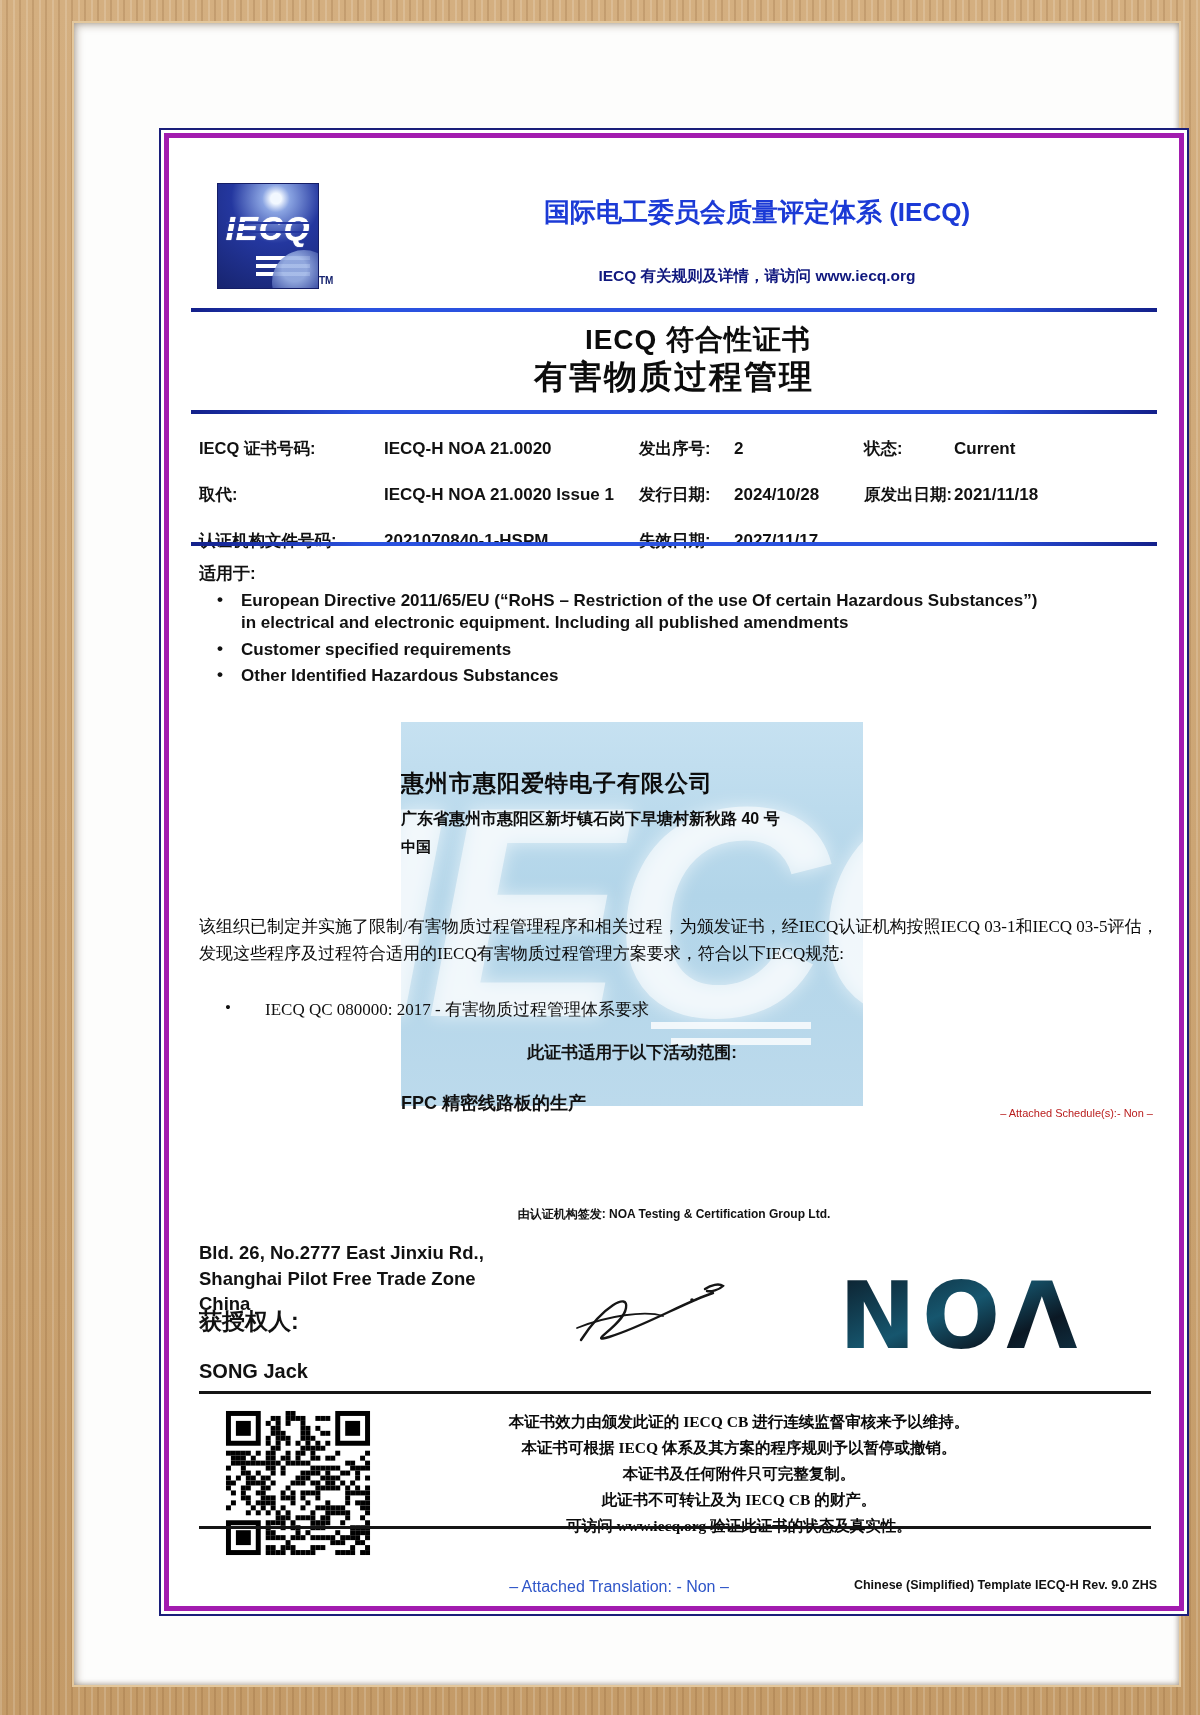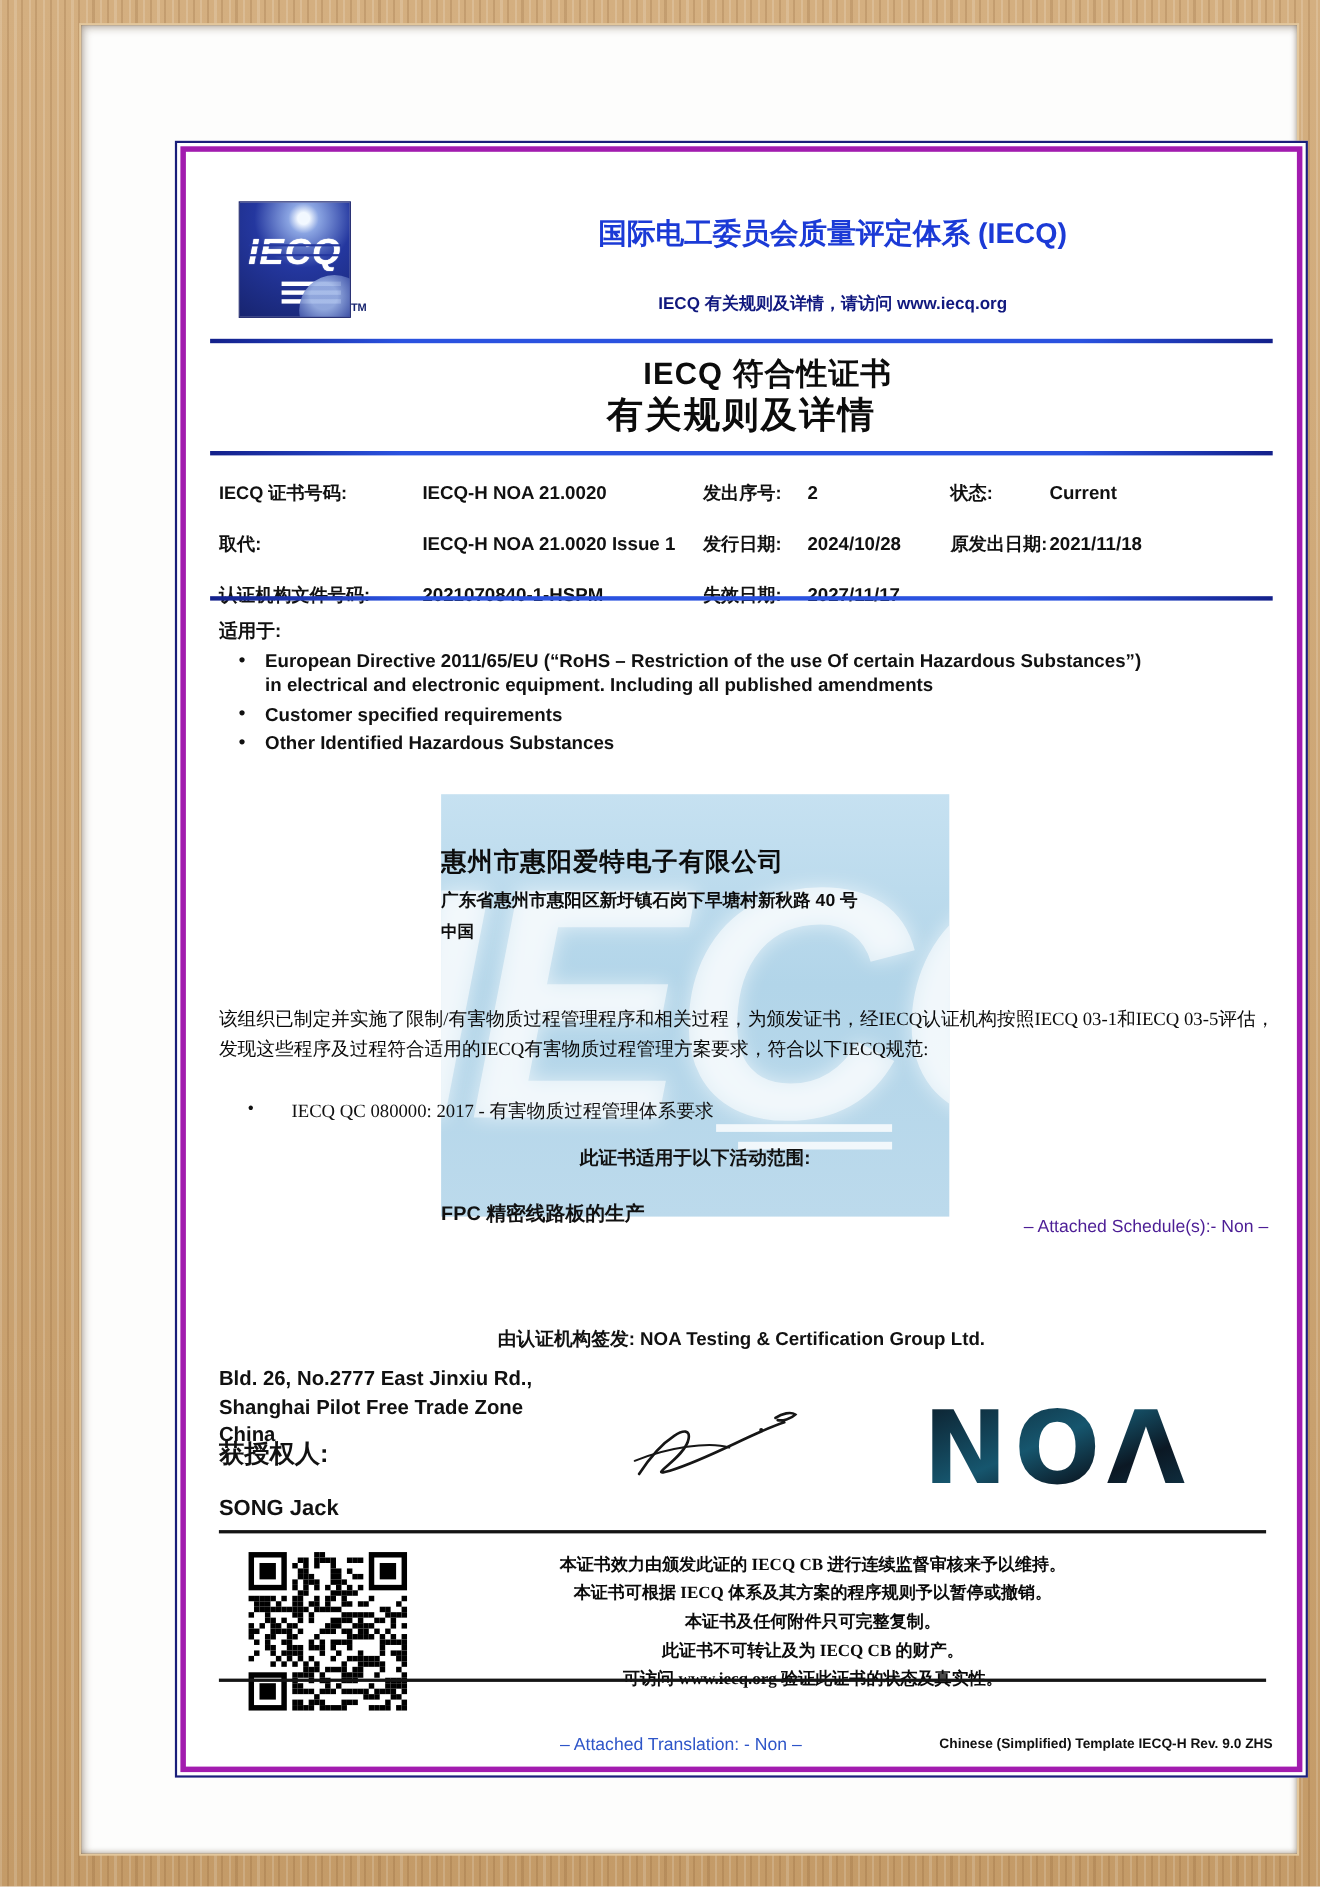--- a/index.html
+++ b/index.html
@@ -71,24 +71,24 @@
   .co-cn{font-weight:bold;font-size:15px;margin-top:8px;}
 
   
   .statement{left:30px;right:20px;top:775px;font-family:"Liberation Serif",serif;
      font-size:17px;line-height:1.6;color:#0a0a0a;}
   .qc-row{left:48px;top:860px;display:flex;font-family:"Liberation Serif",serif;}
   .qc-dot{width:40px;font-size:17px;flex:0 0 40px;text-align:left;padding-left:8px;}
   .qc-text{font-size:17px;}
   .scope-head{left:232px;width:462px;top:903px;text-align:center;font-weight:bold;font-size:17px;}
   .scope-val{left:232px;width:462px;top:953px;text-align:left;font-weight:bold;font-size:18px;}
-  .att-sched{right:26px;top:969px;color:#4c1d95;font-size:16px;margin-left:12px;}
-
-  
-  .issued-by{left:0;right:0;top:1068px;text-align:center;font-weight:bold;font-size:17px;}
+  .att-sched{right:26px;top:969px;color:#b91c1c;font-size:11px;margin-left:12px;}
+
+  
+  .issued-by{left:0;right:0;top:1068px;text-align:center;font-weight:bold;font-size:12px;}
   .iss-addr{left:30px;top:1102px;font-weight:bold;font-size:18.5px;line-height:1.38;}
   .auth-label{left:30px;top:1168px;font-weight:bold;font-size:23px;}
   .auth-name{left:30px;top:1222px;font-weight:bold;font-size:20px;}
   .sig{left:398px;top:1138px;}
   .noa{left:668px;top:1128px;}
 
   .rule-black{height:2.5px;background:#151515;}
   .rb1{left:30px;right:28px;top:1253px;}
   .rb2{left:30px;right:28px;top:1388px;}
 
@@ -116,21 +116,21 @@
             <div class="bar" style="top:80px"></div>
             <div class="bar" style="top:88px"></div>
             <div class="globe"></div>
           </div>
           <div class="abs logo-tm">TM</div>
           <div class="abs hdr-title">国际电工委员会质量评定体系 (IECQ)</div>
           <div class="abs hdr-sub">IECQ 有关规则及详情，请访问 www.iecq.org</div>
 
           <div class="abs rule-blue r1"></div>
           <div class="abs cert-t1">IECQ 符合性证书</div>
-          <div class="abs cert-t2">有关规则及详情</div>
+          <div class="abs cert-t2">有害物质过程管理</div>
           <div class="abs rule-blue r2"></div>
 
           <div class="abs details">
             <span class="dlab">IECQ 证书号码:</span>
             <span class="dval">IECQ-H NOA 21.0020</span>
             <span class="dlab">发出序号:</span>
             <span class="dval">2</span>
             <span class="dlab">状态:</span>
             <span class="dval">Current</span>
 

